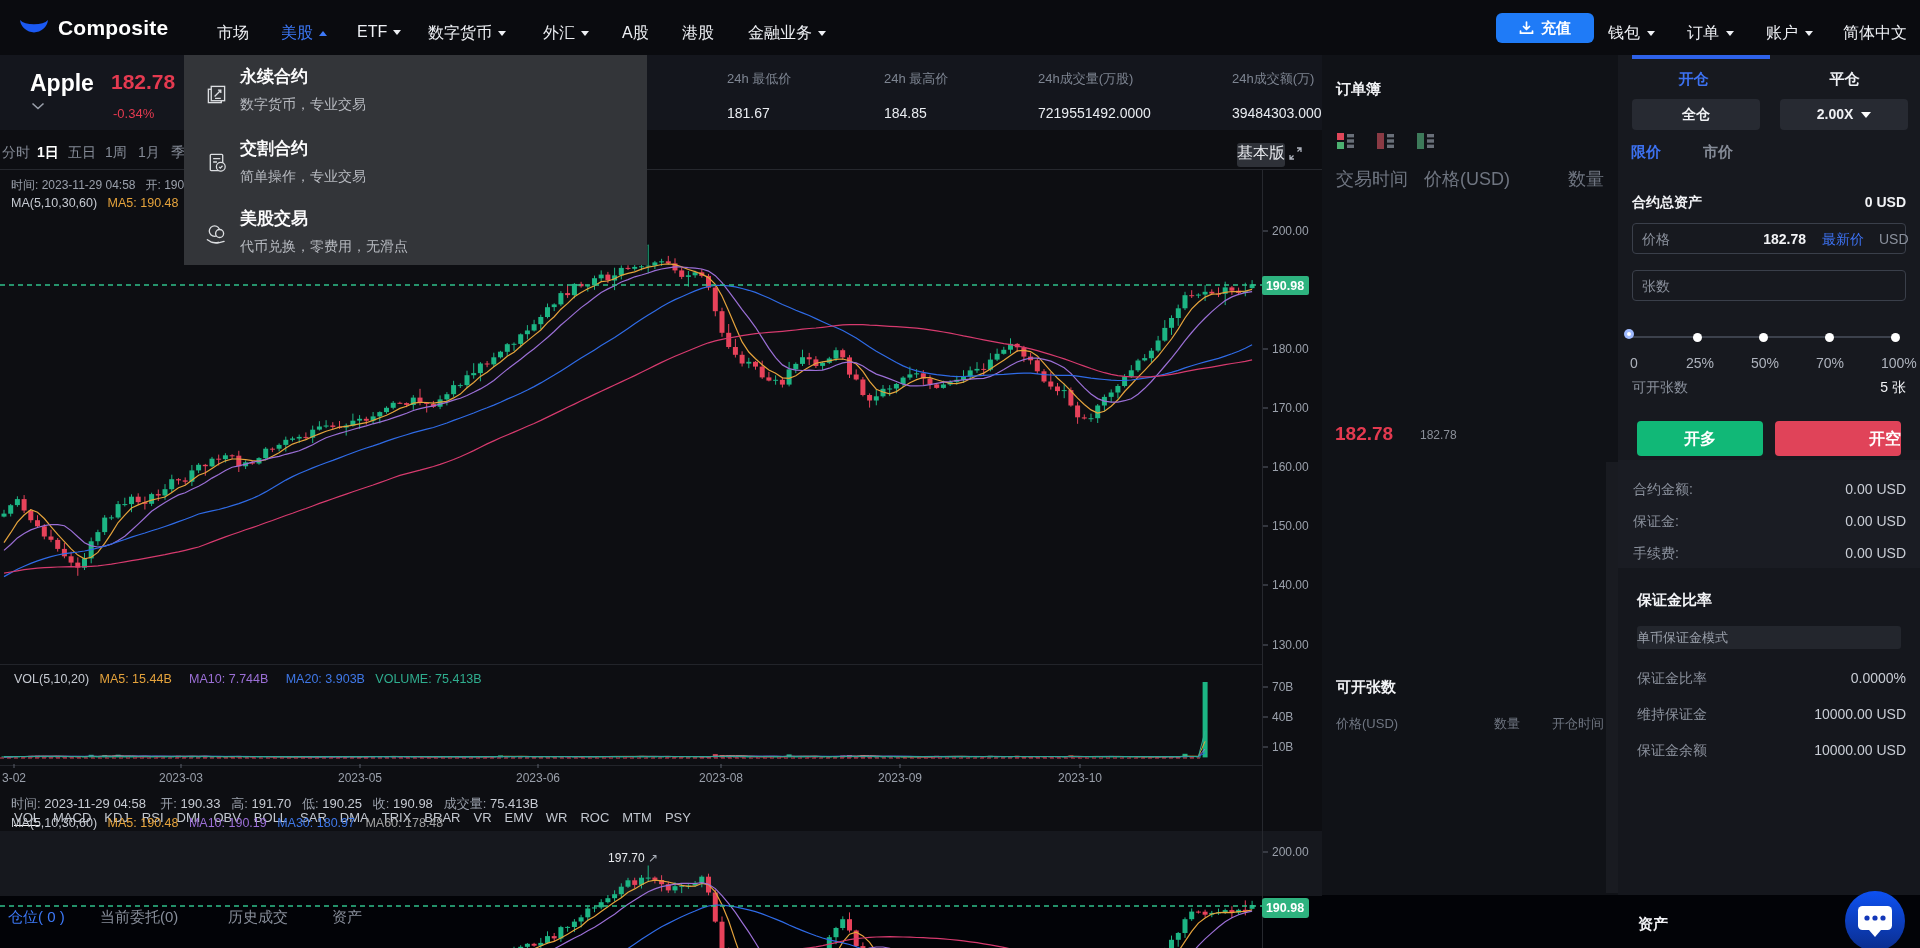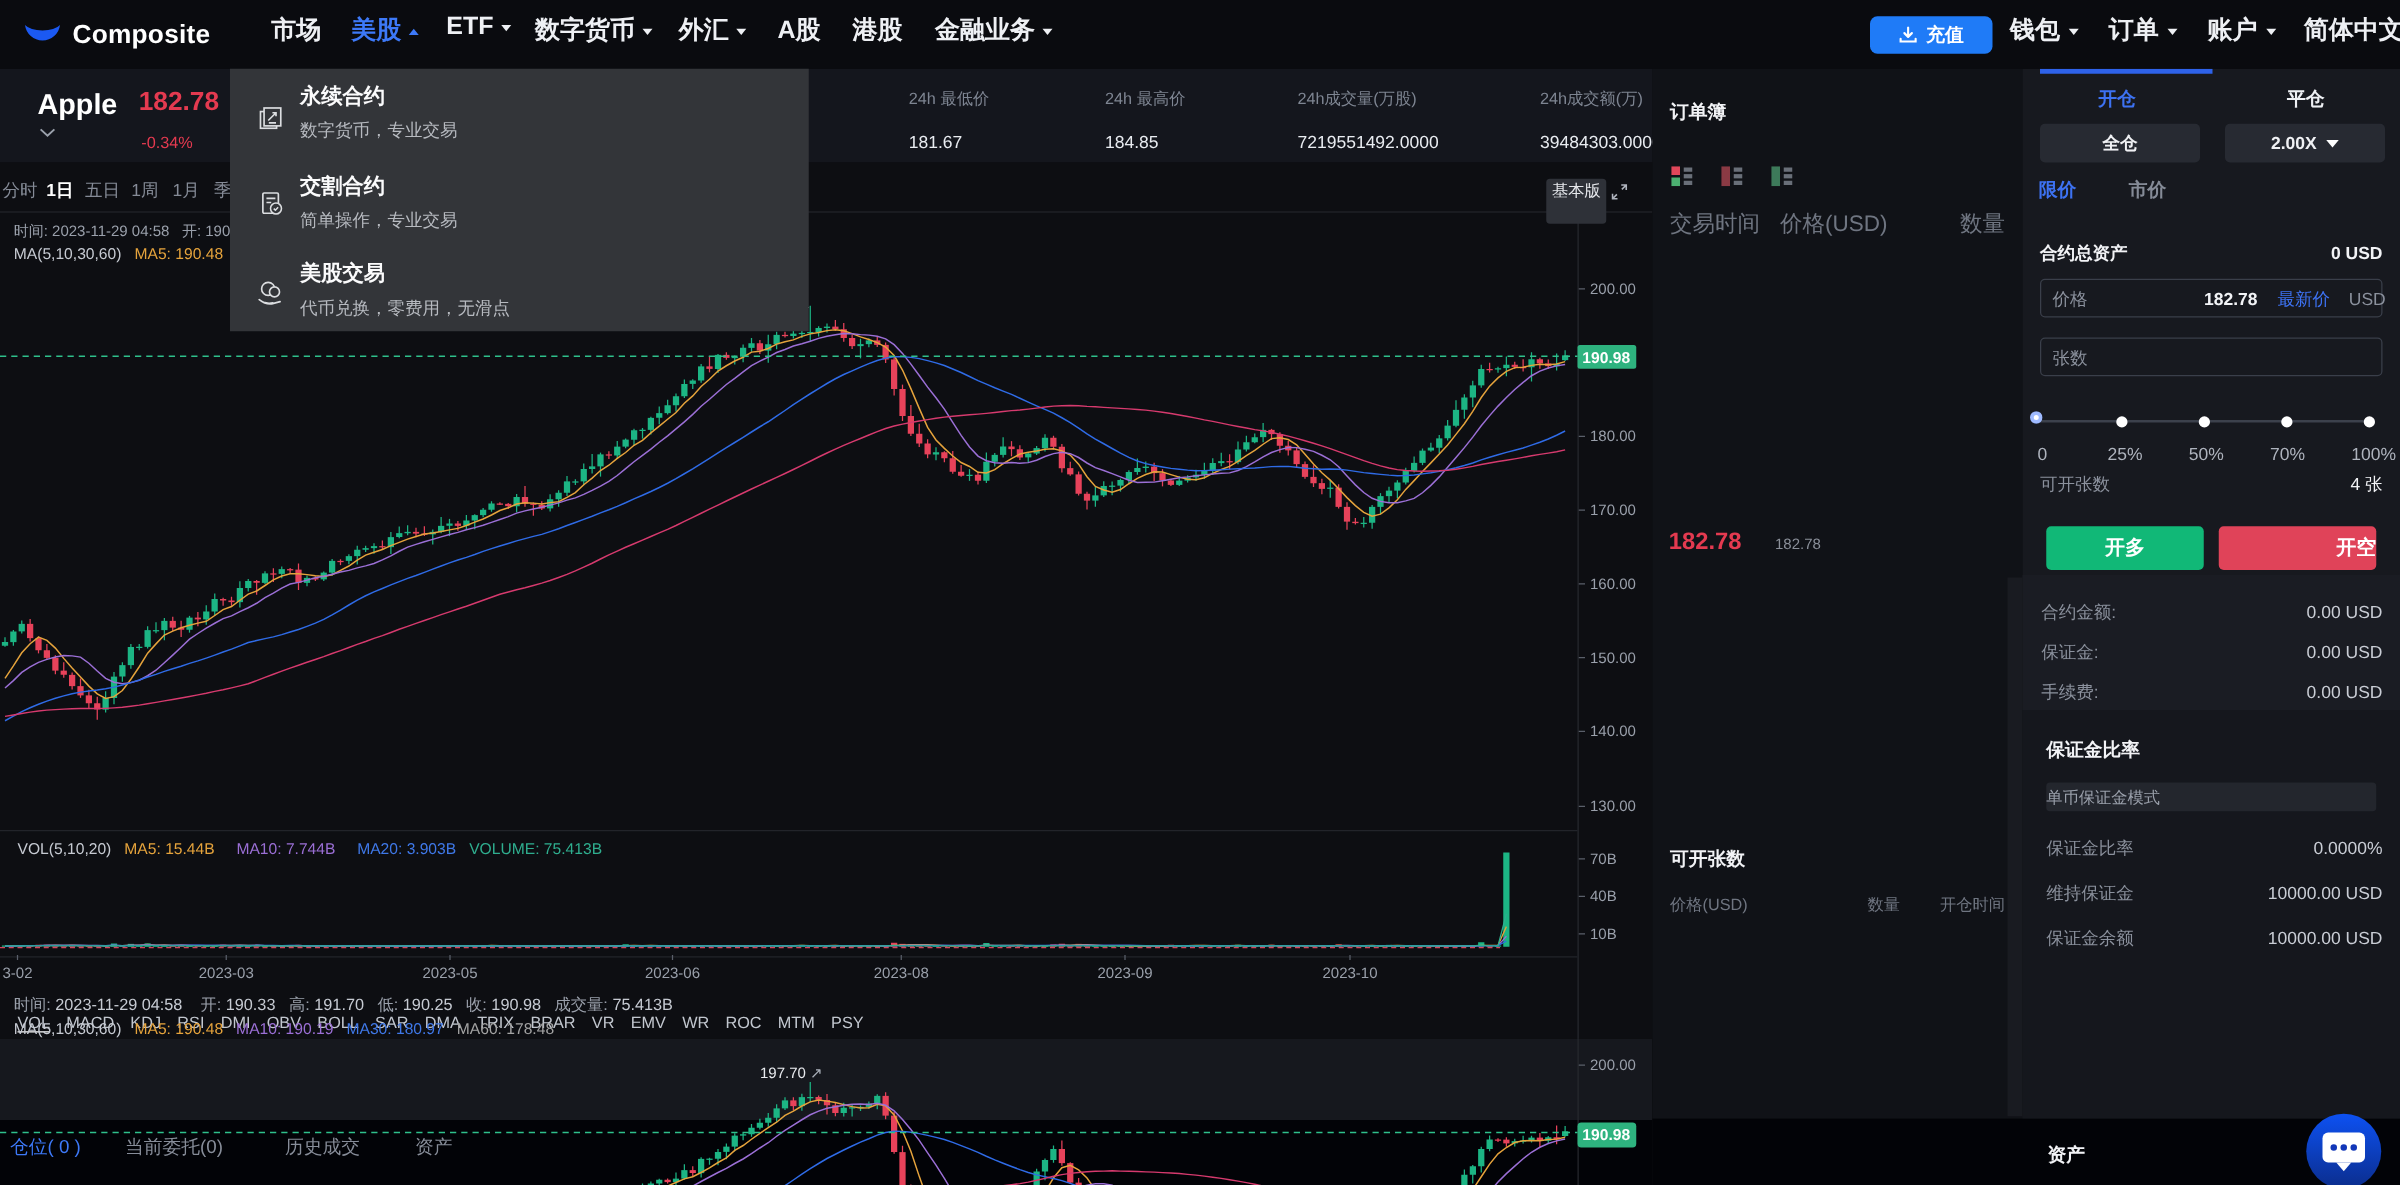--- a/index.html
+++ b/index.html
@@ -1,36 +1,36 @@
 <!DOCTYPE html>
 <html><head><meta charset="utf-8"><style>
 *{margin:0;padding:0;box-sizing:border-box}
 html,body{width:1920px;height:948px;overflow:hidden;background:#0b0c10;
   font-family:"Liberation Sans",sans-serif;-webkit-font-smoothing:antialiased}
 body{position:relative}
 
 #nav{position:absolute;left:0;top:0;width:1920px;height:55px;background:#0a0b0f;z-index:40}
 #nav .logo{position:absolute;left:58px;top:16px;color:#fff;font-size:21px;font-weight:bold;letter-spacing:.2px}
-.nitem{position:absolute;top:10px;font-size:20px;font-weight:700;color:#eef0f4;white-space:nowrap}
+.nitem{position:absolute;top:23px;font-size:16px;font-weight:400;color:#eef0f4;white-space:nowrap}
 .nitem .tri{display:inline-block;margin-left:6px;vertical-align:2px;width:0;height:0;border-left:4.5px solid transparent;border-right:4.5px solid transparent;border-top:5.5px solid #eef0f4}
 .nitem.blue{color:#3d79f8}
 .nitem.blue .tri{border-top:none;border-bottom:5.5px solid #3d79f8}
 #charge{position:absolute;left:1496px;top:13px;width:98px;height:30px;background:#1f7bf7;border-radius:6px;color:#fff;font-size:15px;font-weight:600;display:flex;align-items:center;justify-content:center;gap:7px}
 
 #shead{position:absolute;left:0;top:55px;width:1322px;height:75px;background:#14161d}
 #shead .nm{position:absolute;left:30px;top:15px;font-size:23px;font-weight:bold;color:#fff}
 #shead .px{position:absolute;left:111px;top:15px;font-size:21px;font-weight:bold;color:#e43a50}
 #shead .pc{position:absolute;left:113px;top:51px;font-size:13px;color:#e43a50}
 .hlab{position:absolute;top:15px;font-size:13px;color:#7e8592;white-space:nowrap}
 .hval{position:absolute;top:50px;font-size:14px;color:#e9ecf1;font-weight:500;white-space:nowrap}
 
 #tbar{position:absolute;left:0;top:130px;width:1322px;height:39px;background:#0d0e12}
 .tf{position:absolute;top:144px;font-size:14px;color:#858b97}
 .tf.on{color:#fff;font-weight:bold}
-#basic{position:absolute;left:1237px;top:143px;width:48px;height:36px;background:#2e3138;border-radius:3px;color:#e6e8ec;font-size:13px;text-align:center;line-height:20px}
+#basic{position:absolute;left:1237px;top:143px;width:48px;height:24px;background:#2e3138;border-radius:3px;color:#e6e8ec;font-size:16px;text-align:center;line-height:20px}
 
 .row{position:absolute;white-space:nowrap;font-size:12px;color:#9aa0ab;z-index:5}
 .row b{font-weight:normal;color:#c6cad2}
 .o{color:#e5a33c}.pu{color:#9b6fd6}.bl{color:#3f78e8}.mg{color:#a3a3a3}.tl{color:#2fae8f}
 .ind{position:absolute;white-space:nowrap;font-size:13px;color:#c2c7cf;z-index:5}
 .ind span{margin-right:13px}
 
 #btabs{position:absolute;left:8px;top:908px;z-index:8;font-size:15px;color:#878d99;white-space:nowrap}
 #btabs .on{color:#3d79f8}
 
@@ -1196,21 +1196,21 @@
       <div class="dot" style="left:127px"></div>
       <div class="dot" style="left:193px"></div>
       <div class="dot" style="left:259px"></div>
     </div>
     <div class="sl" style="left:12px">0</div>
     <div class="sl" style="left:68px">25%</div>
     <div class="sl" style="left:133px">50%</div>
     <div class="sl" style="left:198px">70%</div>
     <div class="sl" style="left:263px">100%</div>
     <div class="plab" style="left:14px;top:324px">可开张数</div>
-    <div class="pval" style="top:324px;color:#f2f3f6">4 张</div>
+    <div class="pval" style="top:324px;color:#f2f3f6">5 张</div>
     <div id="blong">开多</div>
     <div id="bshort">开空</div>
     <div id="sec2"></div>
     <div style="position:absolute;left:0;top:513px;width:302px;height:327px;background:#15171d"></div>
     <div class="plab" style="left:15px;top:426px">合约金额:</div>
     <div class="pval" style="top:426px">0.00 USD</div>
     <div class="plab" style="left:15px;top:458px">保证金:</div>
     <div class="pval" style="top:458px">0.00 USD</div>
     <div class="plab" style="left:15px;top:490px">手续费:</div>
     <div class="pval" style="top:490px">0.00 USD</div>

